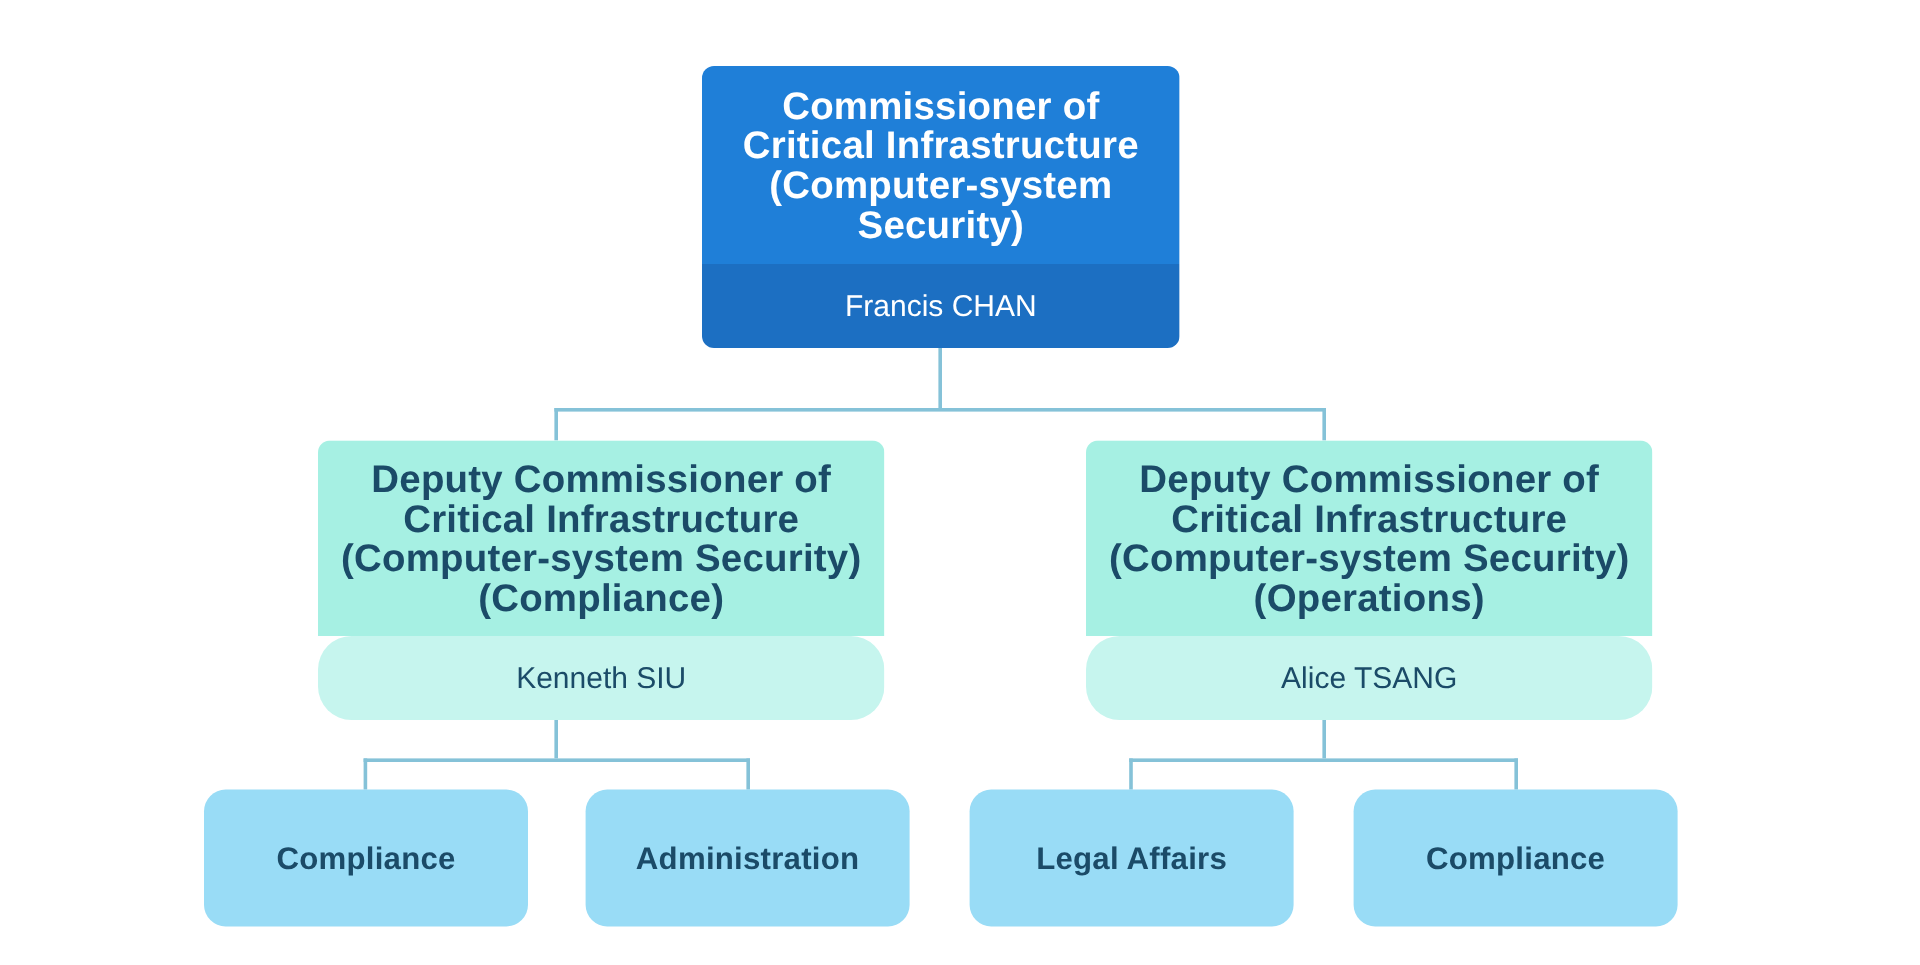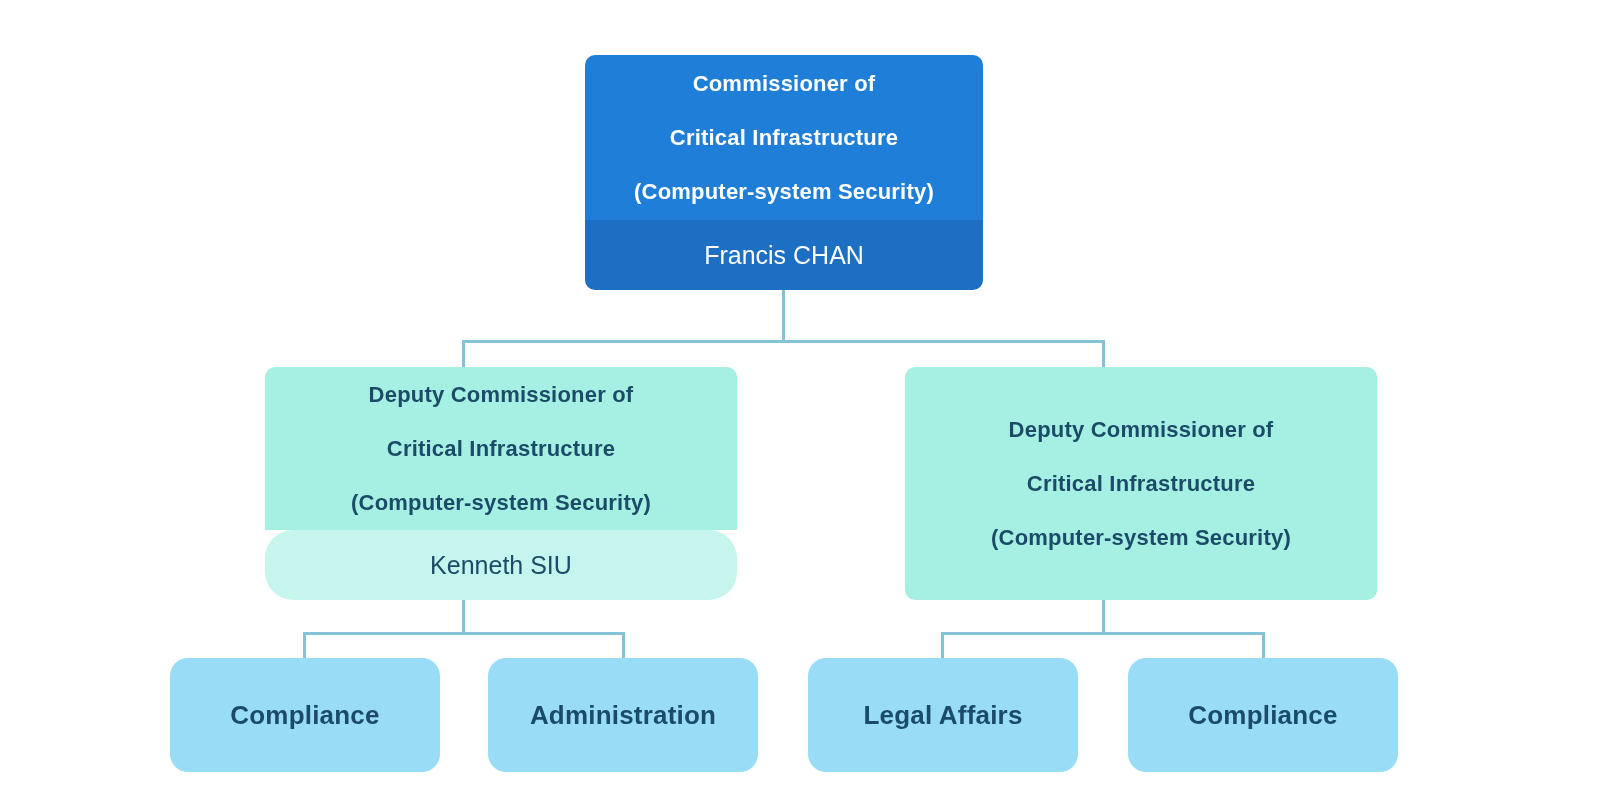--- a/index.html
+++ b/index.html
@@ -27,24 +27,23 @@
     box-sizing: border-box;
   }
   .node-title {
     flex: 1;
     display: flex;
     flex-direction: column;
     justify-content: center;
     align-items: center;
     text-align: center;
     font-weight: 700;
-    font-size: 22px;
+    font-size: 32px;
     line-height: 33px;
     letter-spacing: 0.2px;
-    gap: 21px;
   }
   .node-band {
     height: 70px;
     flex-shrink: 0;
     display: flex;
     align-items: center;
     justify-content: center;
     font-size: 25px;
     font-weight: 400;
   }
@@ -131,31 +130,36 @@
     <div class="node-band">
       <span>Francis CHAN</span>
     </div>
   </div>
 
   <div class="node deputy-node pos-left">
     <div class="node-title">
       <div>Deputy Commissioner of</div>
       <div>Critical Infrastructure</div>
       <div>(Computer-system Security)</div>
+      <div>(Compliance)</div>
     </div>
     <div class="node-band">
       <span>Kenneth SIU</span>
     </div>
   </div>
 
   <div class="node deputy-node pos-right">
     <div class="node-title">
       <div>Deputy Commissioner of</div>
       <div>Critical Infrastructure</div>
       <div>(Computer-system Security)</div>
+      <div>(Operations)</div>
+    </div>
+    <div class="node-band">
+      <span>Alice TSANG</span>
     </div>
   </div>
 
   <div class="unit-node unit-1">
     <span>Compliance</span>
   </div>
   <div class="unit-node unit-3">
     <span>Legal Affairs</span>
   </div>
   <div class="unit-node unit-2">

